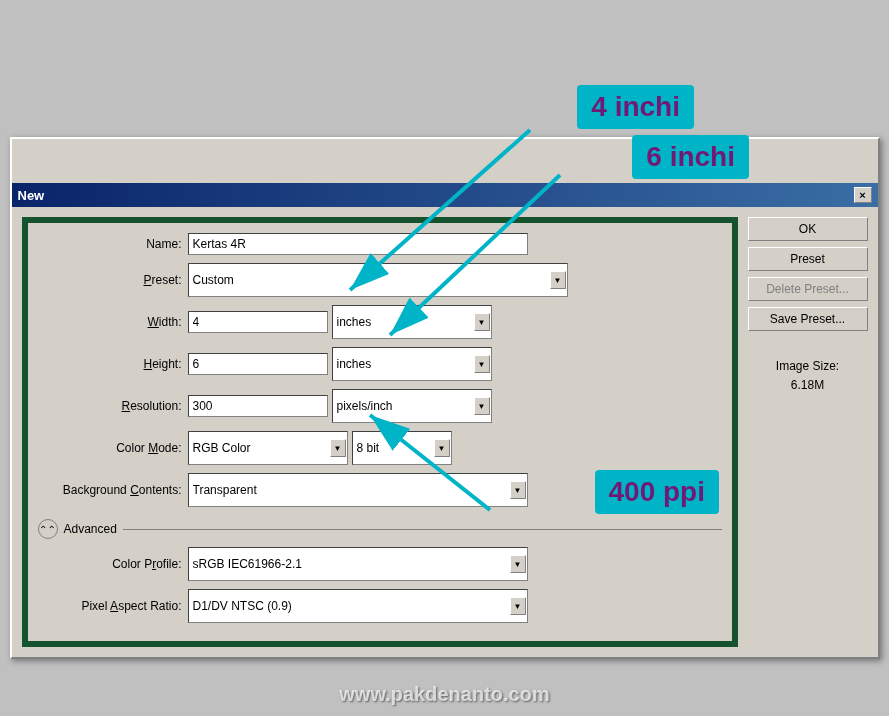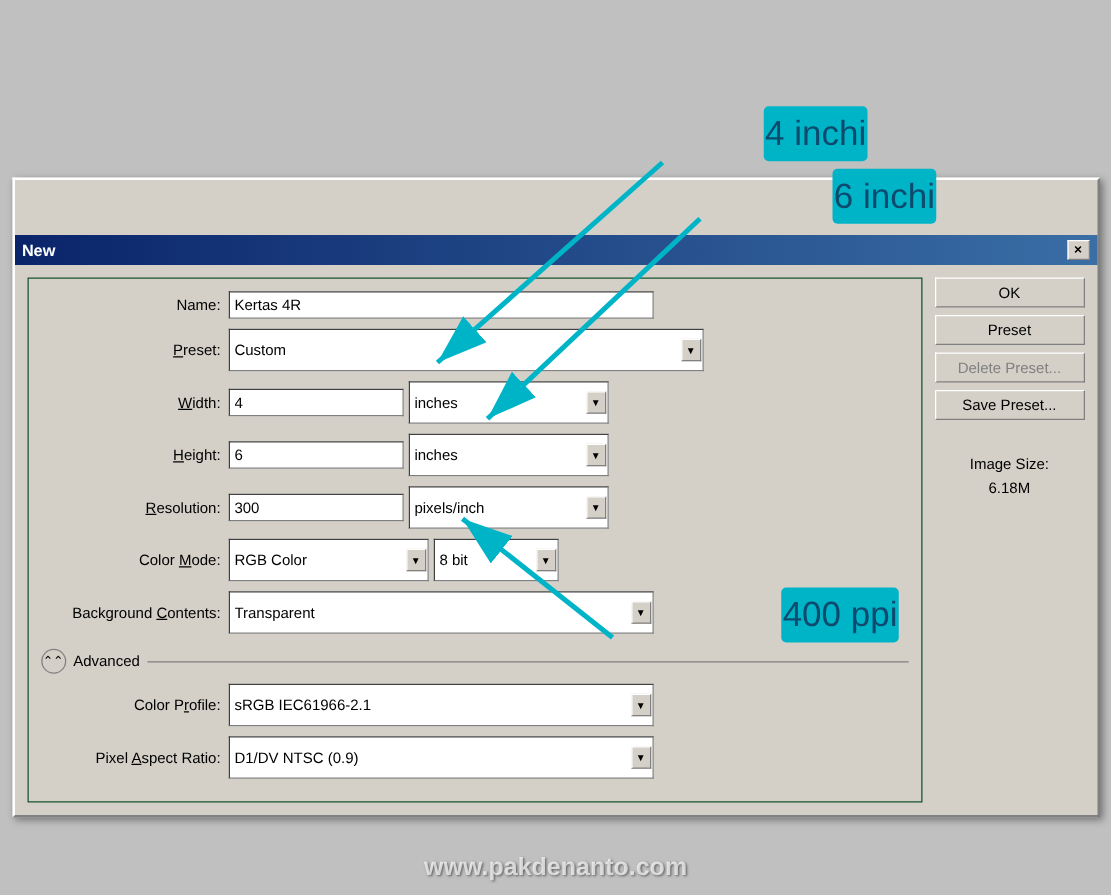--- a/index.html
+++ b/index.html
@@ -22,24 +22,24 @@
       top: 0; left: 0;
       width: 889px;
       height: 716px;
       pointer-events: none;
       z-index: 100;
     }
 
     .annotation-box {
       position: absolute;
       background: #00b4c8;
-      color: #0c4a6e;
+      color: #701a75;
       font-size: 28px;
-      font-weight: normal;
-      padding: 6px 1px;
+      font-weight: bold;
+      padding: 6px 14px;
       border-radius: 4px;
     }
 
     .arrow-svg {
       position: absolute;
       top: 0; left: 0;
       width: 889px;
       height: 716px;
     }
 
@@ -85,21 +85,21 @@
     }
 
     .dialog-body {
       display: flex;
       padding: 10px;
       gap: 10px;
     }
 
     .form-area {
       flex: 1;
-      border: 1px solid #14532d;
+      border: 6px solid #14532d;
       padding: 10px 10px 10px 10px;
       position: relative;
     }
 
     .form-row {
       display: flex;
       align-items: center;
       margin-bottom: 8px;
     }
 

